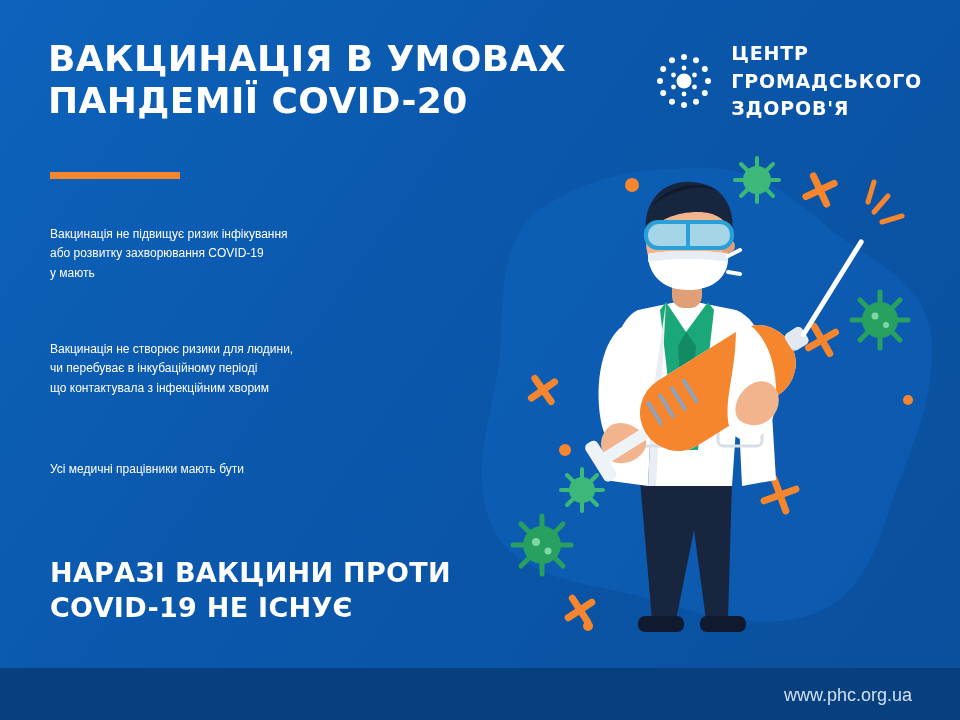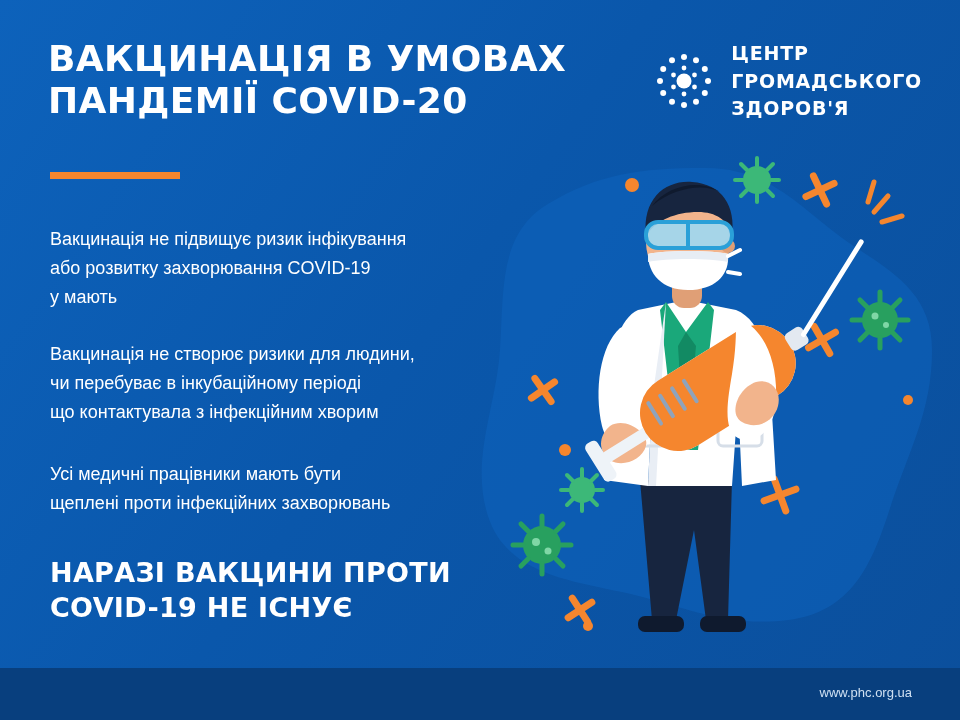--- a/index.html
+++ b/index.html
@@ -82,21 +82,21 @@
     text-transform: uppercase;
     font-family: "DejaVu Sans", "Liberation Sans", sans-serif;
   }
 
   
   .para {
     position: absolute;
     left: 50px;
     z-index: 3;
     color: #ffffff;
-    font-size: 18px;
+    font-size: 12px;
     line-height: 1.62;
     width: 470px;
     font-family: "Liberation Sans", sans-serif;
   }
   .para span { display: block; }
   #para-1 { top: 225px; }
   #para-2 { top: 340px; }
   #para-3 { top: 460px; }
 
   .conclusion {
@@ -121,21 +121,21 @@
     bottom: 0;
     height: 52px;
     background: #083f7e;
     z-index: 4;
   }
   .footer-url {
     position: absolute;
     right: 48px;
     top: 17px;
     color: #cfe0f2;
-    font-size: 13px;
+    font-size: 18px;
     font-family: "Liberation Sans", sans-serif;
   }
 
   
   .illus {
     position: absolute;
     left: 470px;
     top: 150px;
     width: 490px;
     height: 520px;
@@ -196,21 +196,20 @@
   </div>
 
   <div class="para" id="para-2">
     <span>Вакцинація не створює ризики для людини,</span>
     <span>чи перебуває в інкубаційному періоді</span>
     <span>що контактувала з інфекційним хворим</span>
   </div>
 
   <div class="para" id="para-3">
     <span>Усі медичні працівники мають бути</span>
-    <span>щеплені проти інфекційних захворювань</span>
   </div>
 
   <div class="conclusion">
     <span>НАРАЗІ ВАКЦИНИ ПРОТИ</span>
     <span>COVID-19 НЕ ІСНУЄ</span>
   </div>
 
   <svg class="illus" viewBox="0 0 490 520" aria-hidden="true">
 
     <g fill="#f5862e">

